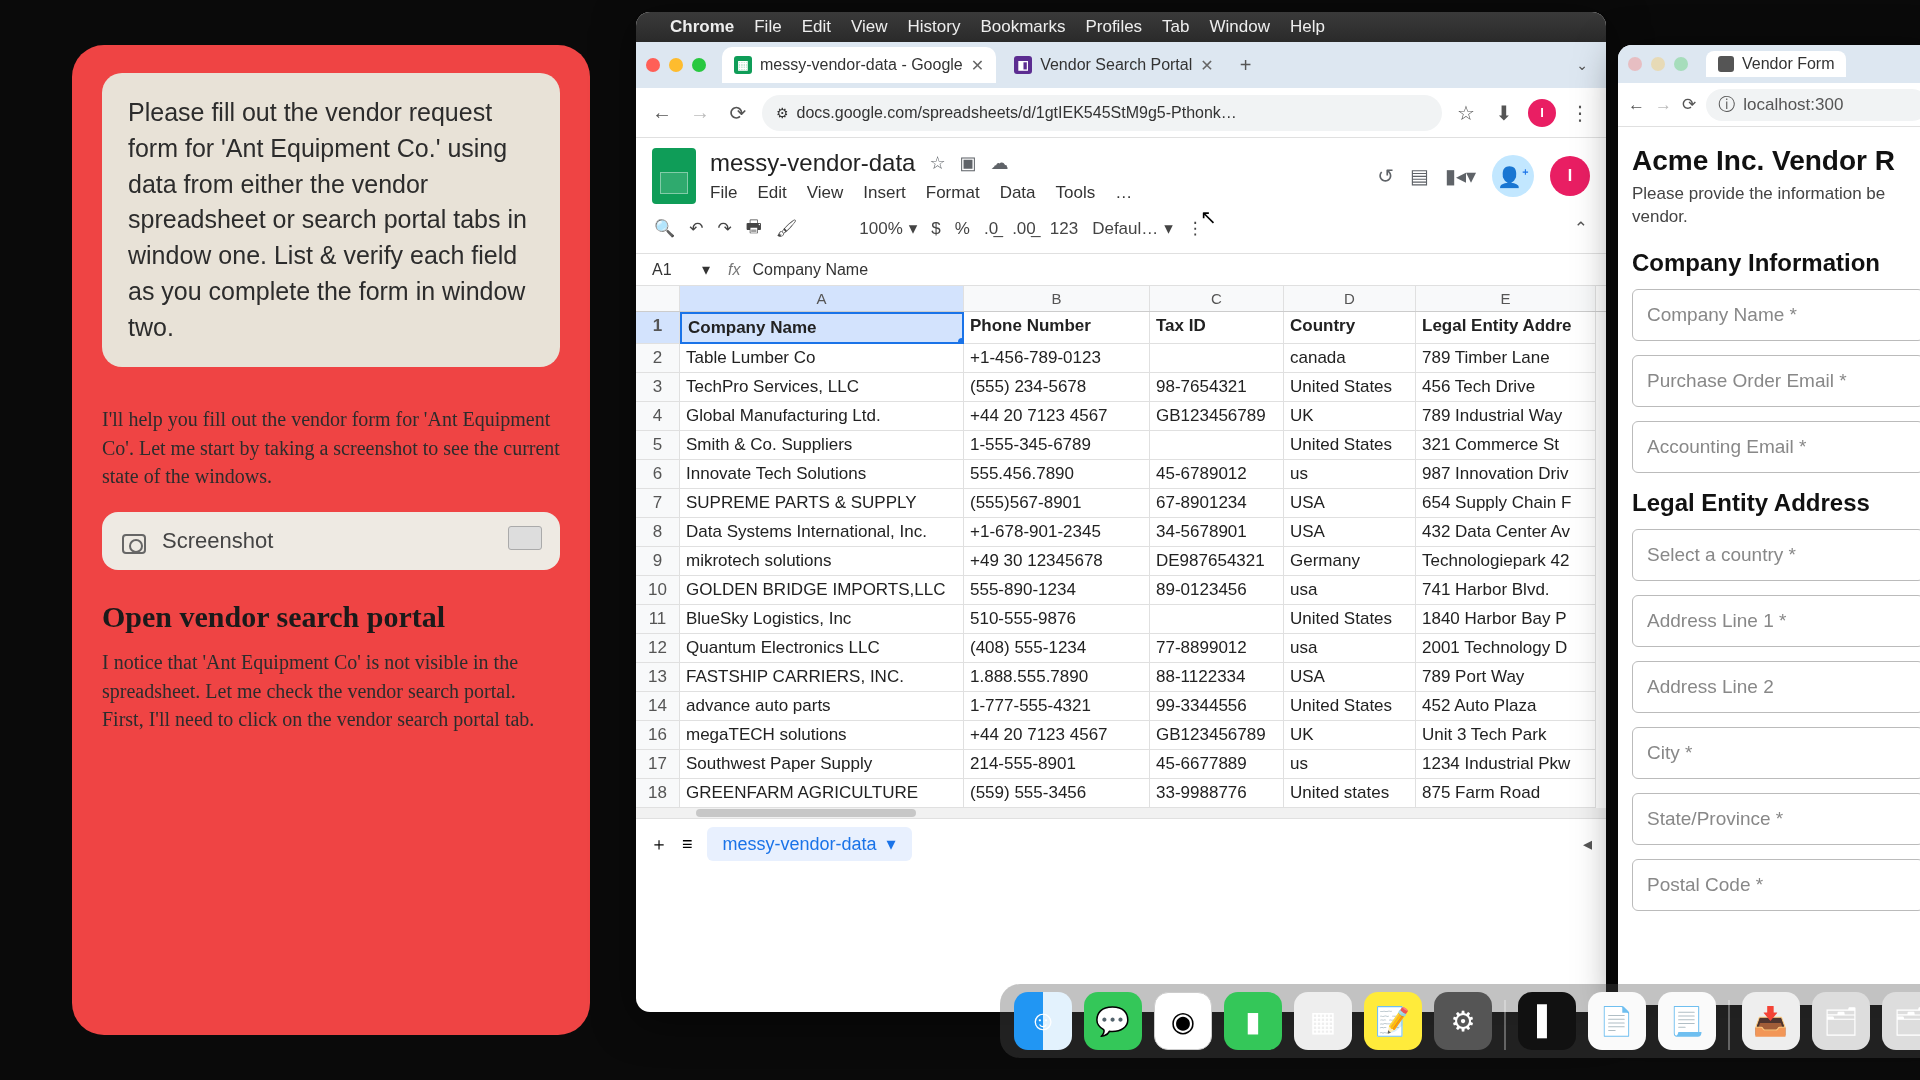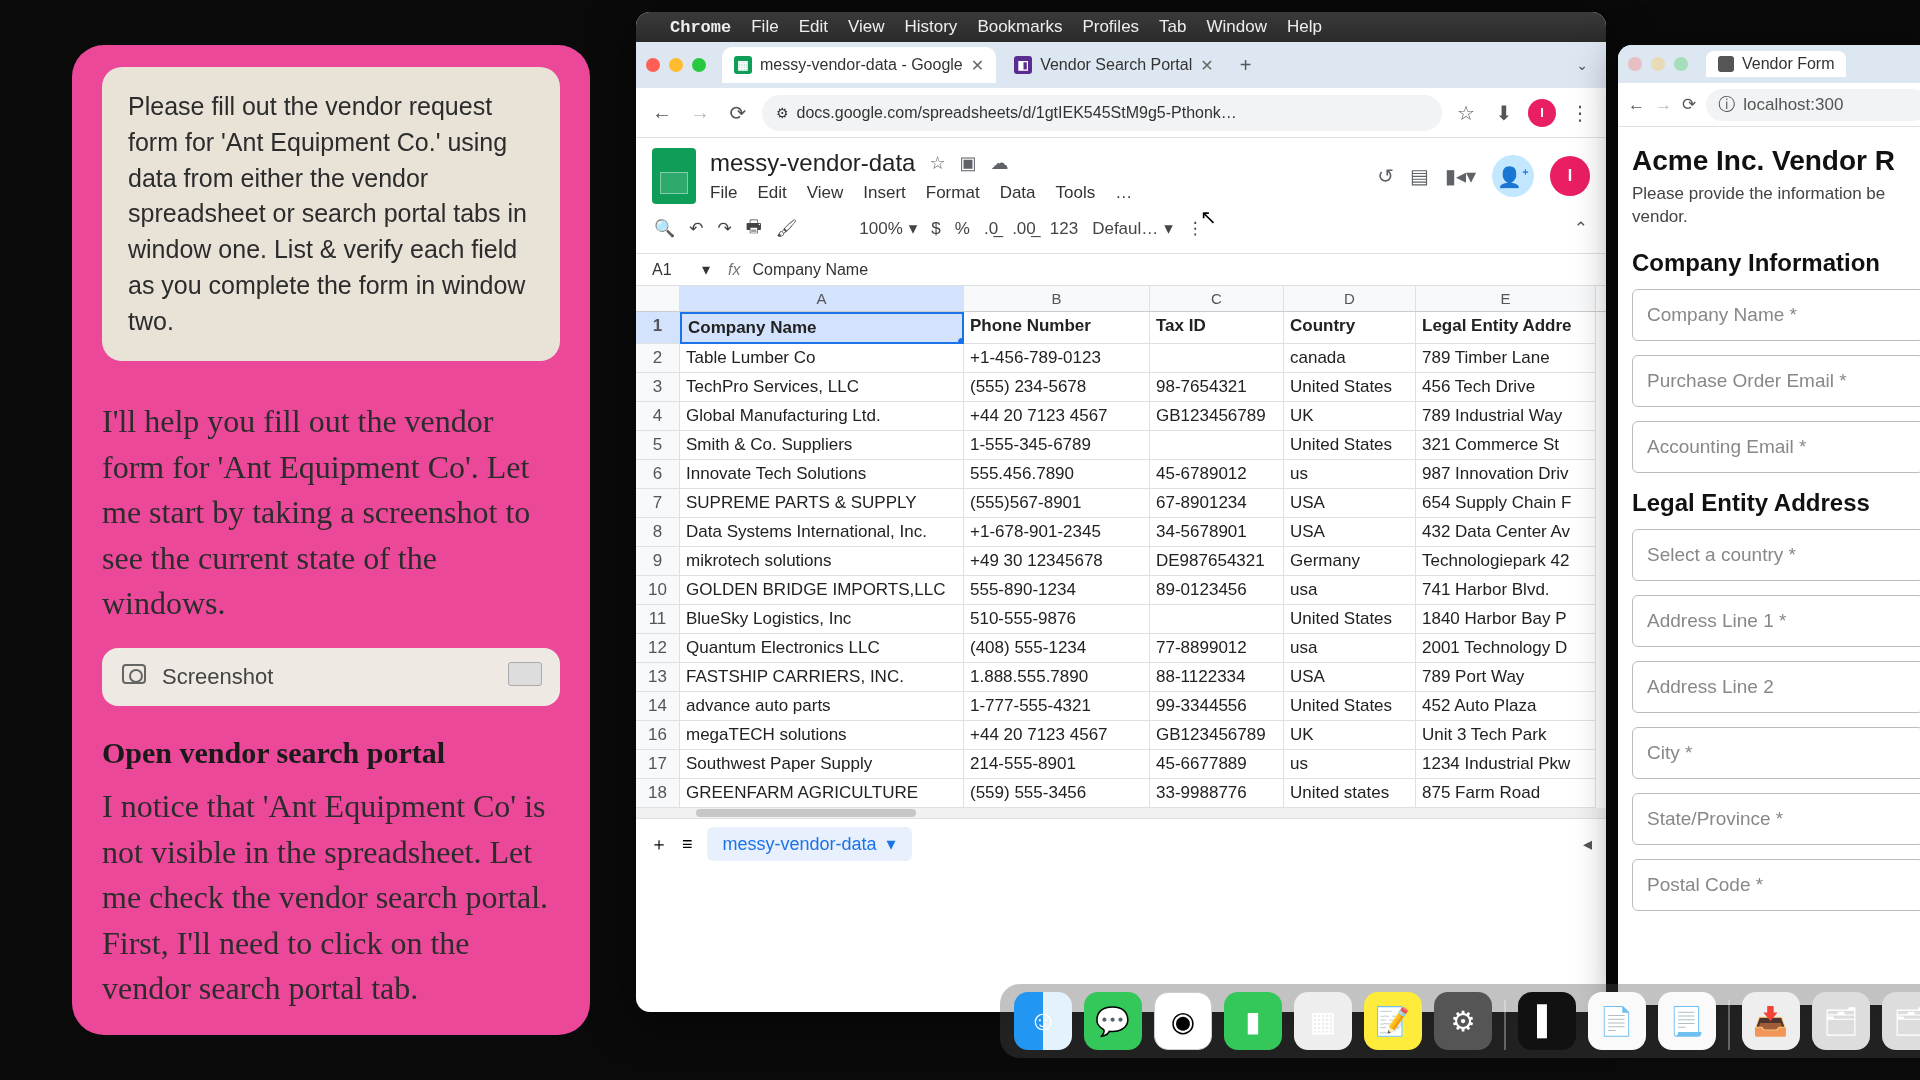--- a/index.html
+++ b/index.html
@@ -9,23 +9,23 @@
   font-family: -apple-system, BlinkMacSystemFont, "Segoe UI", Helvetica, Arial, sans-serif;
   overflow: hidden;
   position: relative;
 }
 
 
 .assistant-panel {
   position: absolute;
   left: 72px; top: 45px;
   width: 518px; height: 990px;
-  background: #ec4899;
+  background: #ef4444;
   border-radius: 32px;
-  padding: 22px 30px;
+  padding: 28px 30px;
   overflow: hidden;
 }
 .task-card {
   background: #e8e2d7;
   border-radius: 20px;
   padding: 22px 26px;
   font-size: 25px;
   line-height: 1.43;
   color: #2c2c2c;
   margin-bottom: 38px;
@@ -35,31 +35,31 @@
 }
 .section-title {
   font-family: Georgia, serif;
   font-size: 30px;
   font-weight: 600;
   color: #1a1a1a;
   margin-bottom: 14px;
 }
 .section-body {
   font-family: Georgia, serif;
-  font-size: 32px;
+  font-size: 20px;
   line-height: 1.42;
   color: #2c2c2c;
 }
 .screenshot-pill {
   margin-top: 22px;
   background: #eeeae3;
   border-radius: 16px;
   padding: 16px 20px;
   display: flex;
-  align-items: flex-start;
+  align-items: flex-end;
   gap: 16px;
   position: relative;
 }
 .screenshot-pill .cam-icon {
   width: 24px; height: 20px;
   border: 2px solid #666; border-radius: 4px;
   position: relative;
 }
 .screenshot-pill .cam-icon::before {
   content: ""; position: absolute; top: 3px; left: 5px;
@@ -84,21 +84,21 @@
   background: #fff;
 }
 .mac-menubar {
   height: 30px;
   background: linear-gradient(#3a3a3a,#2a2a2a);
   display: flex; align-items: center;
   padding: 0 14px; gap: 20px;
   color: #eee; font-size: 17px;
 }
 .mac-menubar .apple { font-size: 18px; }
-.mac-menubar .app-name { font-weight: 700; font-family: Liberation Mono, monospace; }
+.mac-menubar .app-name { font-weight: 700; }
 .mac-menubar span { cursor: default; }
 
 .tab-strip {
   height: 46px;
   background: #dde7f1;
   display: flex; align-items: center;
   padding: 0 10px; gap: 6px;
 }
 .traffic-lights { display: flex; gap: 9px; margin-right: 10px; }
 .traffic-lights div { width: 14px; height: 14px; border-radius: 50%; }

